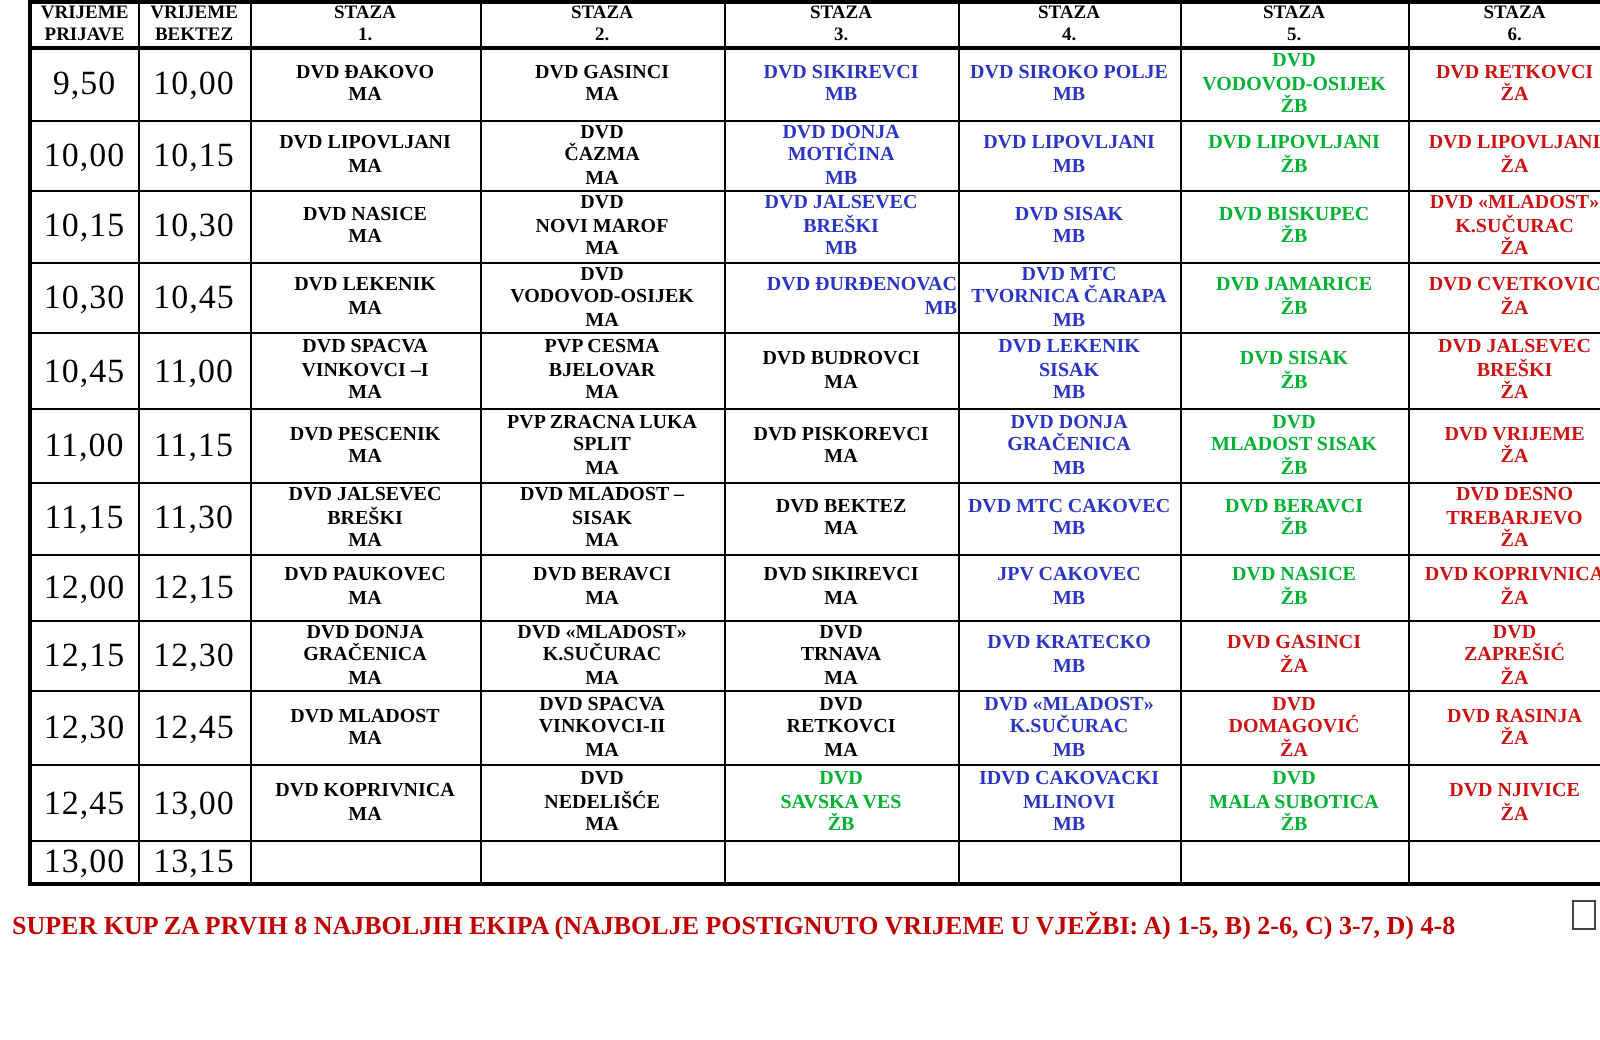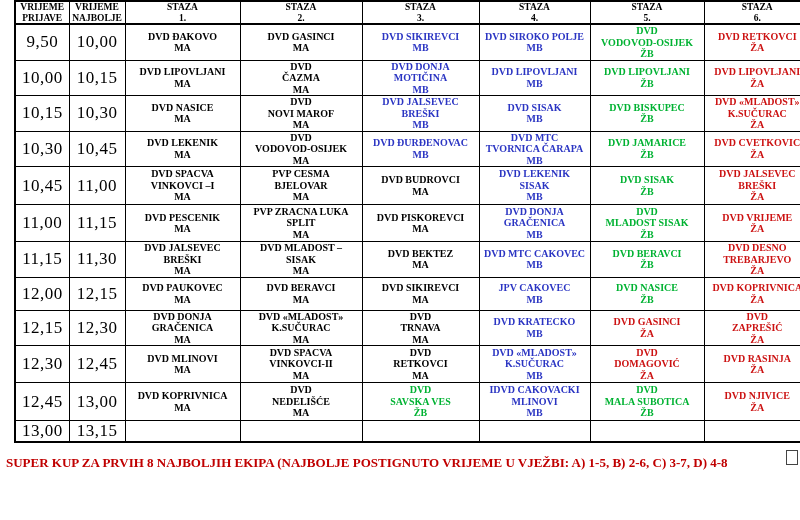--- a/index.html
+++ b/index.html
@@ -34,21 +34,21 @@
         <col style="width:107px">
     </colgroup>
     <thead>
         <tr id="hdr-row">
           <th>
             <div>VRIJEME</div>
             <div>PRIJAVE</div>
           </th>
           <th>
             <div>VRIJEME</div>
-            <div>NAJBOLJE</div>
+            <div>BEKTEZ</div>
           </th>
           <th>
             <div>STAZA</div>
             <div>1.</div>
           </th>
           <th>
             <div>STAZA</div>
             <div>2.</div>
           </th>
           <th>
@@ -181,21 +181,21 @@
           </td>
           <td class="staza" style="color: rgb(0, 0, 0);">
             <div>DVD LEKENIK</div>
             <div>MA</div>
           </td>
           <td class="staza" style="color: rgb(0, 0, 0);">
             <div>DVD</div>
             <div>VODOVOD-OSIJEK</div>
             <div>MA</div>
           </td>
-          <td class="staza" style="color: rgb(43, 53, 195);">
+          <td class="staza" style="color: rgb(43, 53, 195); text-align: right;">
             <div>DVD ĐURĐENOVAC</div>
             <div>MB</div>
           </td>
           <td class="staza" style="color: rgb(43, 53, 195);">
             <div>DVD MTC</div>
             <div>TVORNICA ČARAPA</div>
             <div>MB</div>
           </td>
           <td class="staza" style="color: rgb(0, 178, 50);">
             <div>DVD JAMARICE</div>
@@ -381,21 +381,21 @@
           </td>
         </tr>
         <tr style="height: 37px;">
           <td class="time">
             <div>12,30</div>
           </td>
           <td class="time">
             <div>12,45</div>
           </td>
           <td class="staza" style="color: rgb(0, 0, 0);">
-            <div>DVD MLINOVI</div>
+            <div>DVD MLADOST</div>
             <div>MA</div>
           </td>
           <td class="staza" style="color: rgb(0, 0, 0);">
             <div>DVD SPACVA</div>
             <div>VINKOVCI-II</div>
             <div>MA</div>
           </td>
           <td class="staza" style="color: rgb(0, 0, 0);">
             <div>DVD</div>
             <div>RETKOVCI</div>

